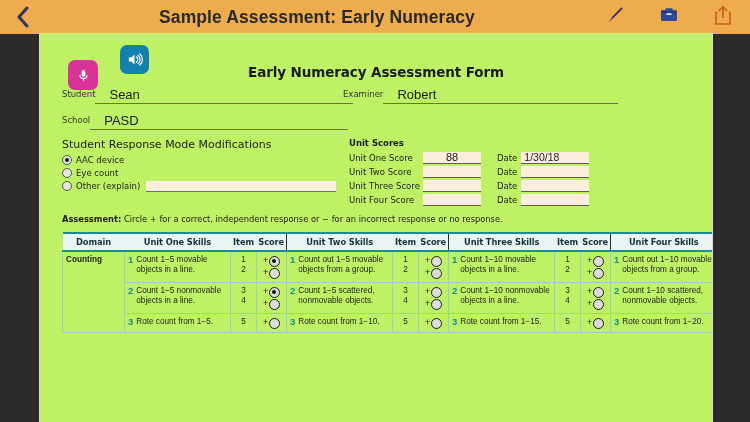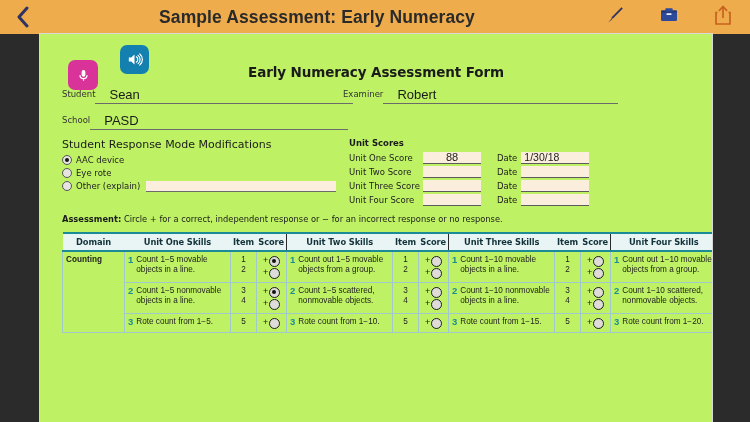--- a/index.html
+++ b/index.html
@@ -313,21 +313,21 @@
       <div class="srm">
         <div class="srm-title">Student Response Mode Modifications</div>
 
         <div class="radio-row">
           <div class="radio on"></div>
           <div class="radio-label">AAC device</div>
         </div>
 
         <div class="radio-row">
           <div class="radio"></div>
-          <div class="radio-label">Eye rote</div>
+          <div class="radio-label">Eye count</div>
         </div>
 
         <div class="radio-row">
           <div class="radio"></div>
           <div class="radio-label">Other  (explain)</div>
           <div class="other-line"></div>
         </div>
       </div>
 
       <div class="unitscores">

